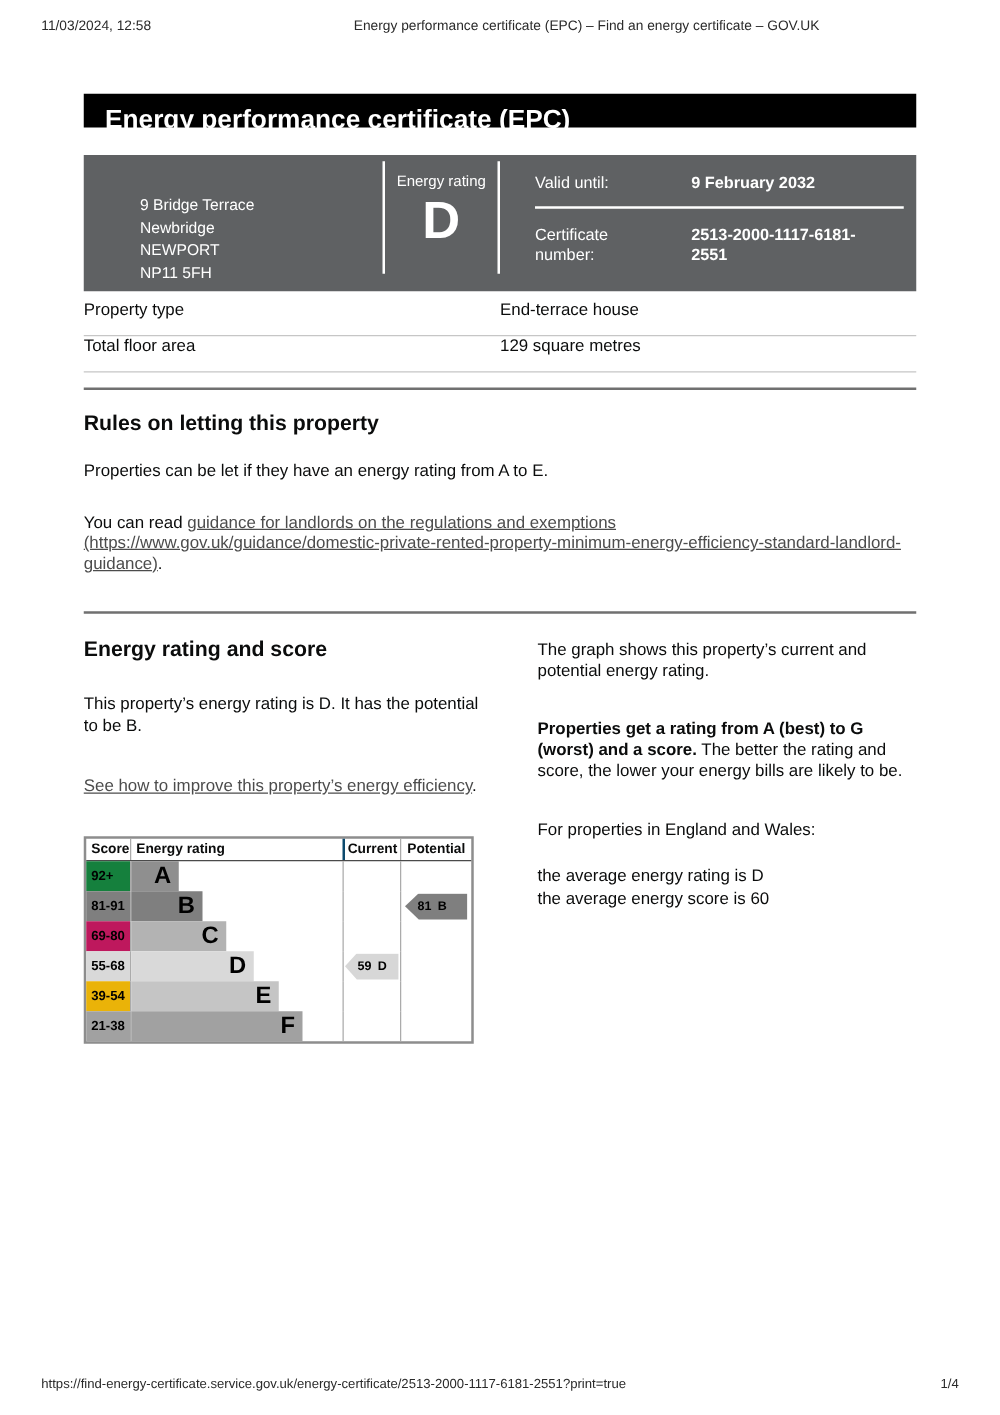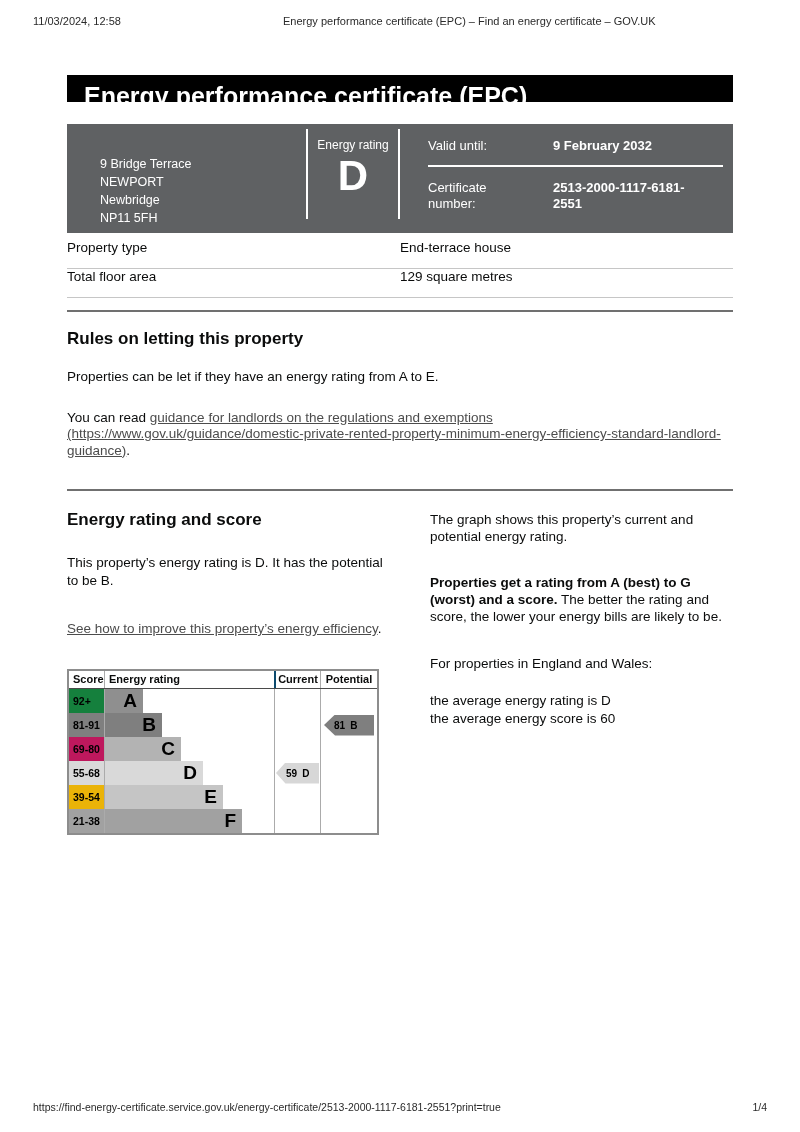--- a/index.html
+++ b/index.html
@@ -11,26 +11,26 @@
   }
   
   .print-datetime { position:absolute; top:15px; left:33px; font-size:11px; color:#2a2a2a; }
   .print-title    { position:absolute; top:15px; left:283px; font-size:11px; color:#2a2a2a; }
   .page-footer { position:absolute; top:1101px; left:33px; right:33px;
     display:flex; justify-content:space-between; font-size:10.5px; color:#2a2a2a; }
 
   
   .banner { position:absolute; top:75px; left:67px; width:666px; height:27px;
     box-sizing:border-box; padding-left:17px; line-height:42px;
-    font-size:25px; font-weight:bold; }
+    font-size:21px; font-weight:bold; }
 
   
   .panel { position:absolute; top:124px; left:67px; width:666px; height:109px;
     display:flex; box-sizing:border-box; }
-  .panel-address { flex:0 0 239px; box-sizing:border-box; padding:31px 0 0 33px;
+  .panel-address { flex:0 0 239px; box-sizing:border-box; padding:31px 0 0 45px;
     font-size:12.5px; line-height:18px; }
   .panel-rating { flex:0 0 94px; box-sizing:border-box; margin-top:5px; height:90px;
     border-left:2px solid #fff; border-right:2px solid #fff;
     text-align:center; padding-top:9px; }
   .panel-rating-label { font-size:12px; }
   .panel-rating-value { font-size:42px; font-weight:bold; line-height:44px; margin-top:2px; }
   .panel-validity { flex:1; box-sizing:border-box; padding:14px 10px 0 28px; font-size:13px; }
   .validity-row { display:flex; }
   .validity-label { flex:0 0 125px; line-height:16px; }
   .validity-value { font-weight:bold; line-height:16px; }
@@ -99,22 +99,22 @@
 <div class="print-datetime">11/03/2024, 12:58</div>
 <div class="print-title">Energy performance certificate (EPC) – Find an energy certificate – GOV.UK</div>
 
 <div class="banner" style="background: rgb(0, 0, 0); color: rgb(255, 255, 255);">
   <span>Energy performance certificate (EPC)</span>
 </div>
 
 <div class="panel" style="background: rgb(95, 97, 99); color: rgb(255, 255, 255);">
   <div class="panel-address">
     <div>9 Bridge Terrace</div>
+    <div>Newbridge</div>
     <div>NEWPORT</div>
-    <div>Newbridge</div>
     <div>NP11 5FH</div>
   </div>
   <div class="panel-rating">
     <div class="panel-rating-label">Energy rating</div>
     <div class="panel-rating-value">D</div>
   </div>
   <div class="panel-validity">
     <div class="validity-row">
       <div class="validity-label">Valid until:</div>
       <div class="validity-value">9 February 2032</div>

